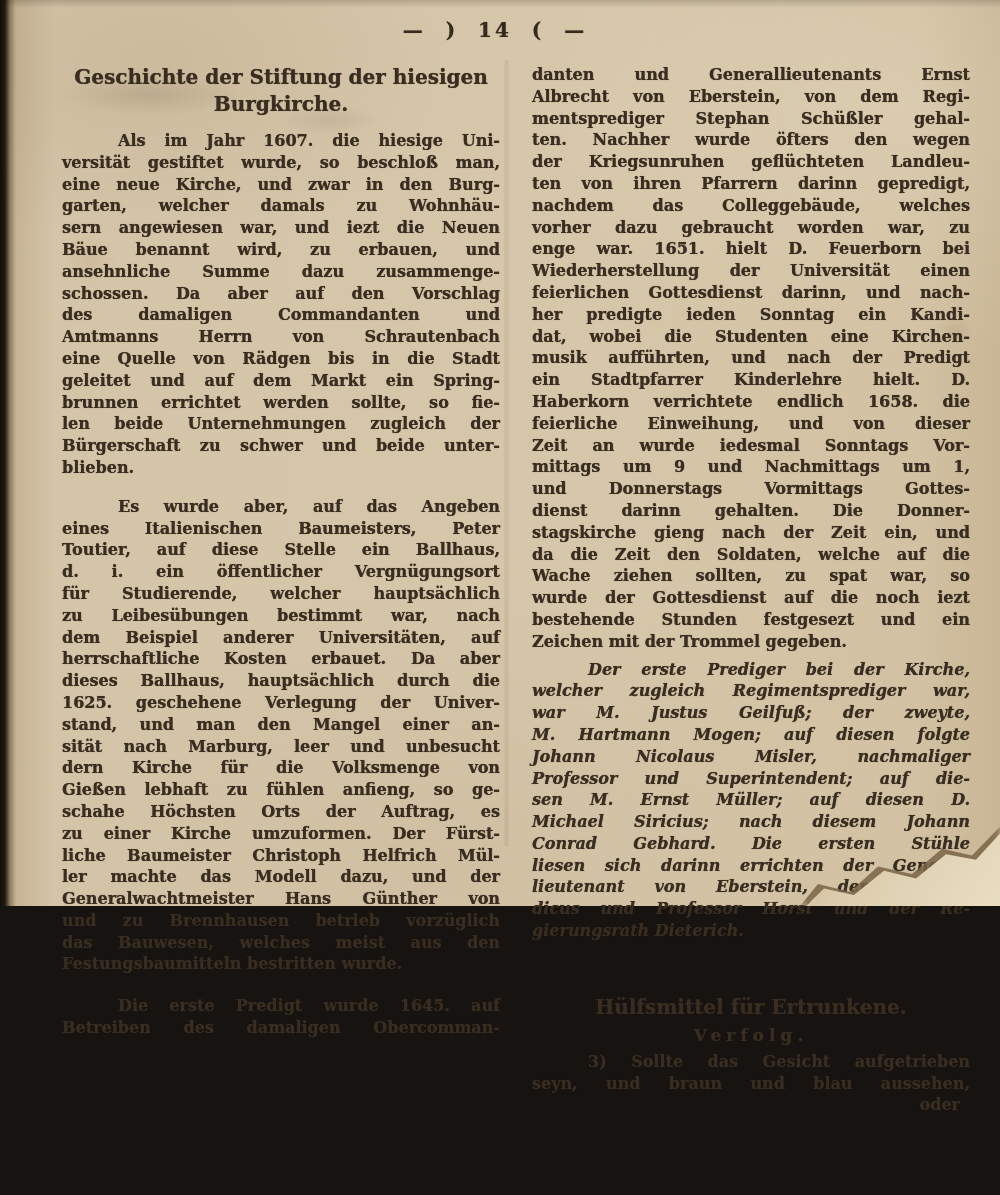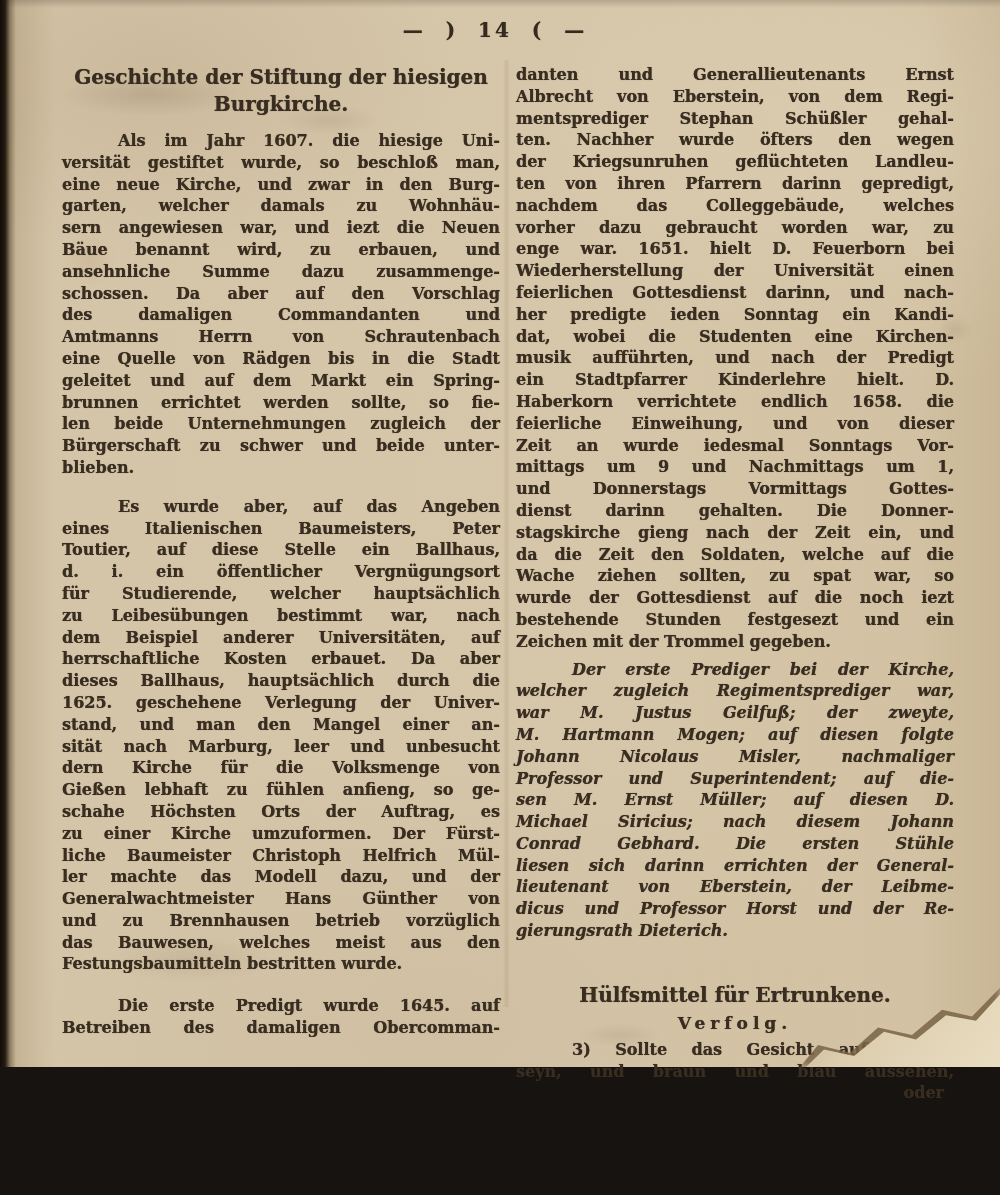--- a/index.html
+++ b/index.html
@@ -1,21 +1,21 @@
 <!DOCTYPE html>
 <html lang="de"><head>
 <meta charset="utf-8">
 <style>
   html,body{margin:0;padding:0;}
   body{
     width:1000px;height:1195px;overflow:hidden;background:#171310;
     font-family:"DejaVu Serif","Liberation Serif",serif;
   }
   .page{
-    position:relative;width:1000px;height:1067px;
+    position:relative;width:1000px;height:906px;
     color:#382d20;
     background:
       radial-gradient(ellipse 420px 260px at 16% 7%, rgba(110,82,46,.10), transparent 70%),
       radial-gradient(ellipse 500px 380px at 90% 12%, rgba(255,248,230,.18), transparent 70%),
       radial-gradient(ellipse 600px 420px at 45% 96%, rgba(120,95,60,.07), transparent 70%),
       linear-gradient(90deg,#a6936f 0px,#c5b394 16px,#d5c5a8 55px,#d7c7aa 60%,#d2c1a2 92%,#c8b695 100%),
       #d5c5a8;
   }
   
   .edge-left{
@@ -54,21 +54,21 @@
     position:absolute;right:0;bottom:0;width:200px;height:110px;
     background:linear-gradient(125deg,#c3b18c 0%,#dccdae 40%,#e9ddc1 100%);
     clip-path:polygon(100% 34%,100% 100%,3% 100%,12% 84%,27% 90%,42% 68%,58% 75%,73% 53%,88% 58%);
   }
   .folio{
     position:absolute;top:18px;left:0;width:990px;text-align:center;
     font-size:20px;font-weight:bold;letter-spacing:3px;word-spacing:10px;color:#342a1d;
     text-shadow:0 0 .7px rgba(52,42,29,.8);
   }
   .columns{
-    position:absolute;top:64px;left:62px;display:flex;gap:16px;
+    position:absolute;top:64px;left:62px;display:flex;gap:32px;
   }
   .col{width:438px;}
   .block{margin:0;}
   .line{
     font-size:16px;line-height:21.8px;font-weight:bold;
     text-align:justify;text-align-last:justify;
     white-space:normal;
     text-shadow:0 0 .7px rgba(56,45,32,.75), .4px .4px 0 rgba(56,45,32,.25);
   }
   .block-para .line:last-child{text-align-last:left;}
@@ -83,21 +83,21 @@
     font-size:17px;line-height:24px;letter-spacing:5px;
   }
   .block-catchword .line{
     text-align:right;text-align-last:right;padding-right:10px;
   }
   
   .col-left .block:nth-child(2){margin-top:12px;}
   .col-left .block:nth-child(3){margin-top:17px;}
   .col-left .block:nth-child(4){margin-top:20px;}
   .col-right .block:nth-child(2){margin-top:6px;font-style:italic;}
-  .col-right .block:nth-child(3){margin-top:40px;}
+  .col-right .block:nth-child(3){margin-top:52px;}
   .col-right .block:nth-child(4){margin-top:2px;}
   .col-right .block:nth-child(5){margin-top:4px;}
   .col-right .block:nth-child(6){margin-top:0;}
 </style>
 </head>
 <body>
 
 <div class="page">
   <div class="edge-top"></div>
   <div class="edge-left"></div>

